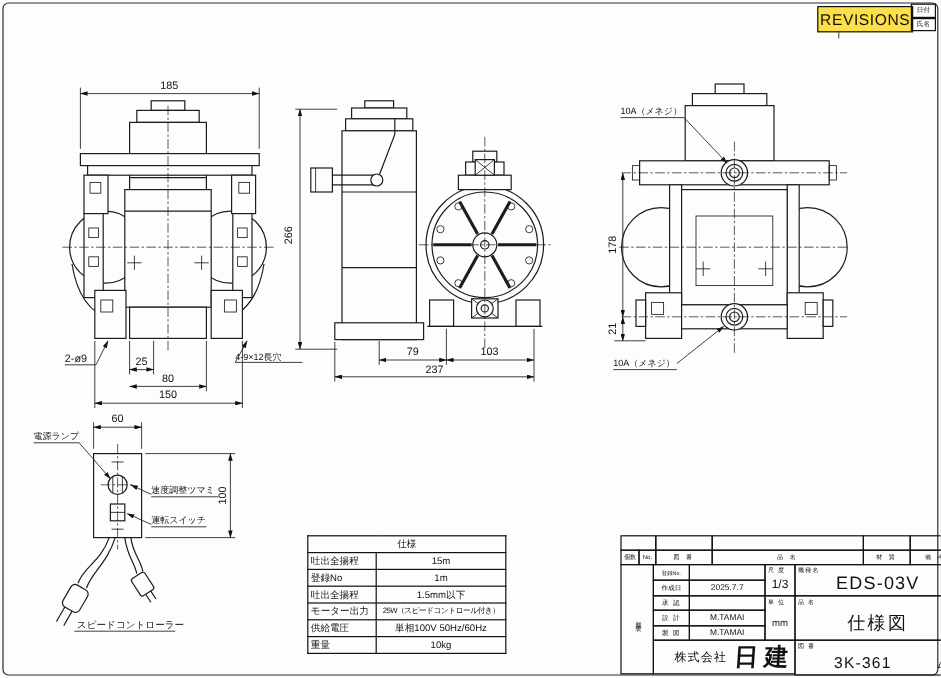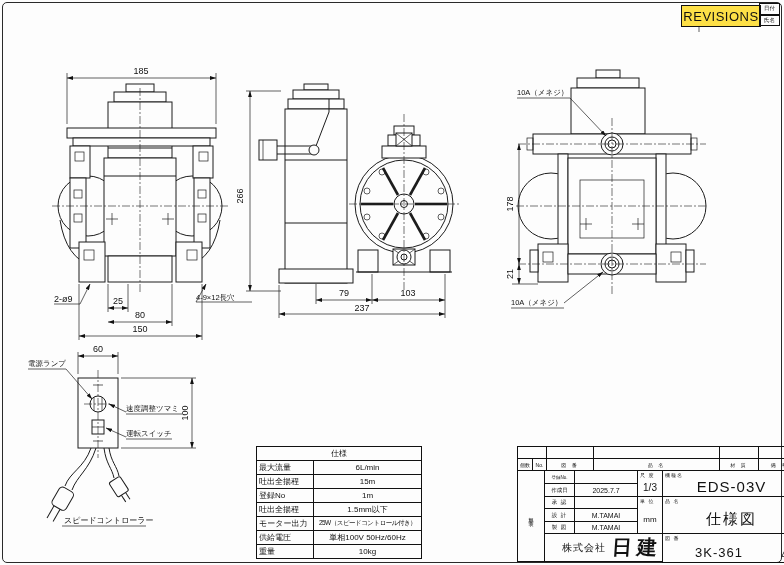--- a/index.html
+++ b/index.html
@@ -312,24 +312,20 @@
     <div>日付</div>
     <div>氏名</div>
   </div>
 
   <table class="spec">
     <tbody>
         <tr>
       <th colspan="2">仕様</th>
     </tr>
     <tr>
-      <td class="lab">最大流量</td>
-      <td class="val">6L/min</td>
-    </tr>
-    <tr>
       <td class="lab">吐出全揚程</td>
       <td class="val">15m</td>
     </tr>
     <tr>
       <td class="lab">登録No</td>
       <td class="val">1m</td>
     </tr>
     <tr>
       <td class="lab">吐出全揚程</td>
       <td class="val">1.5mm以下</td>

